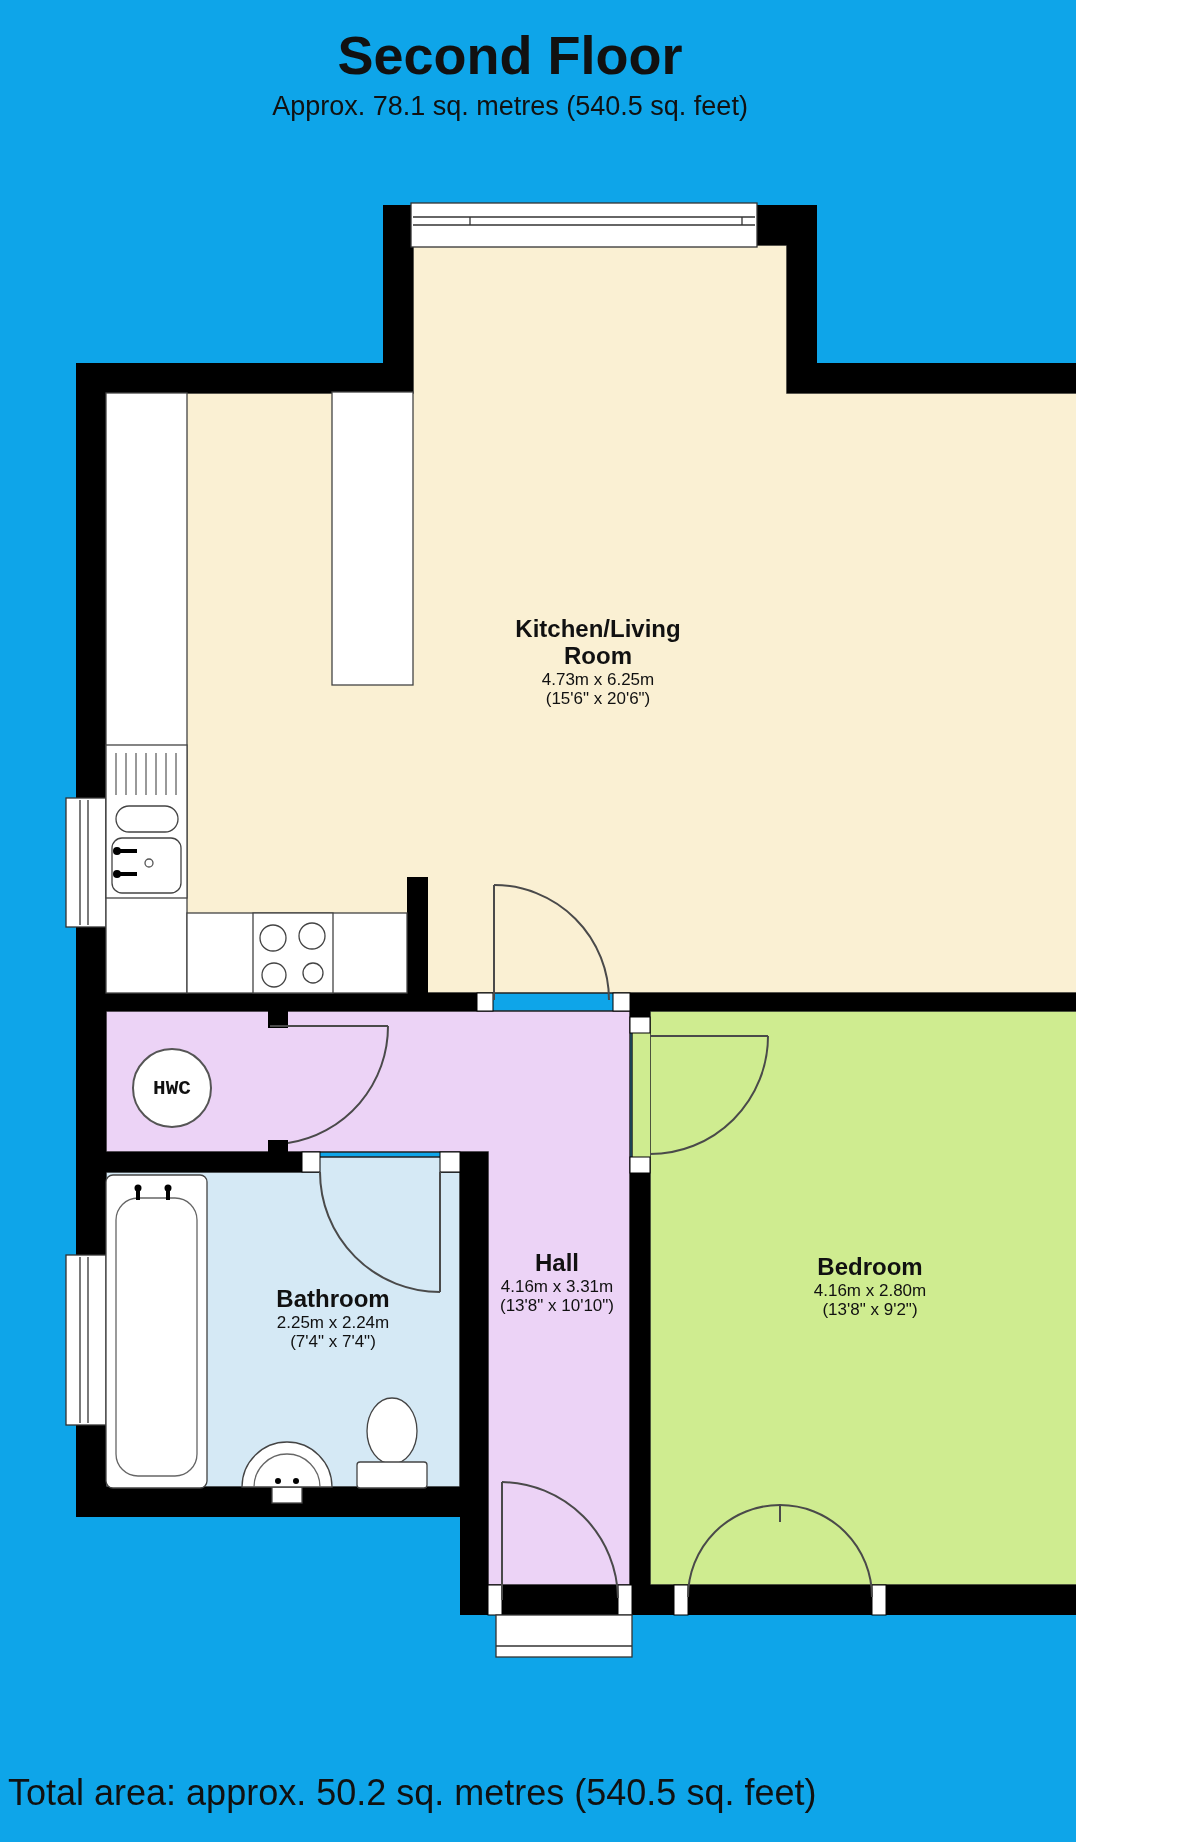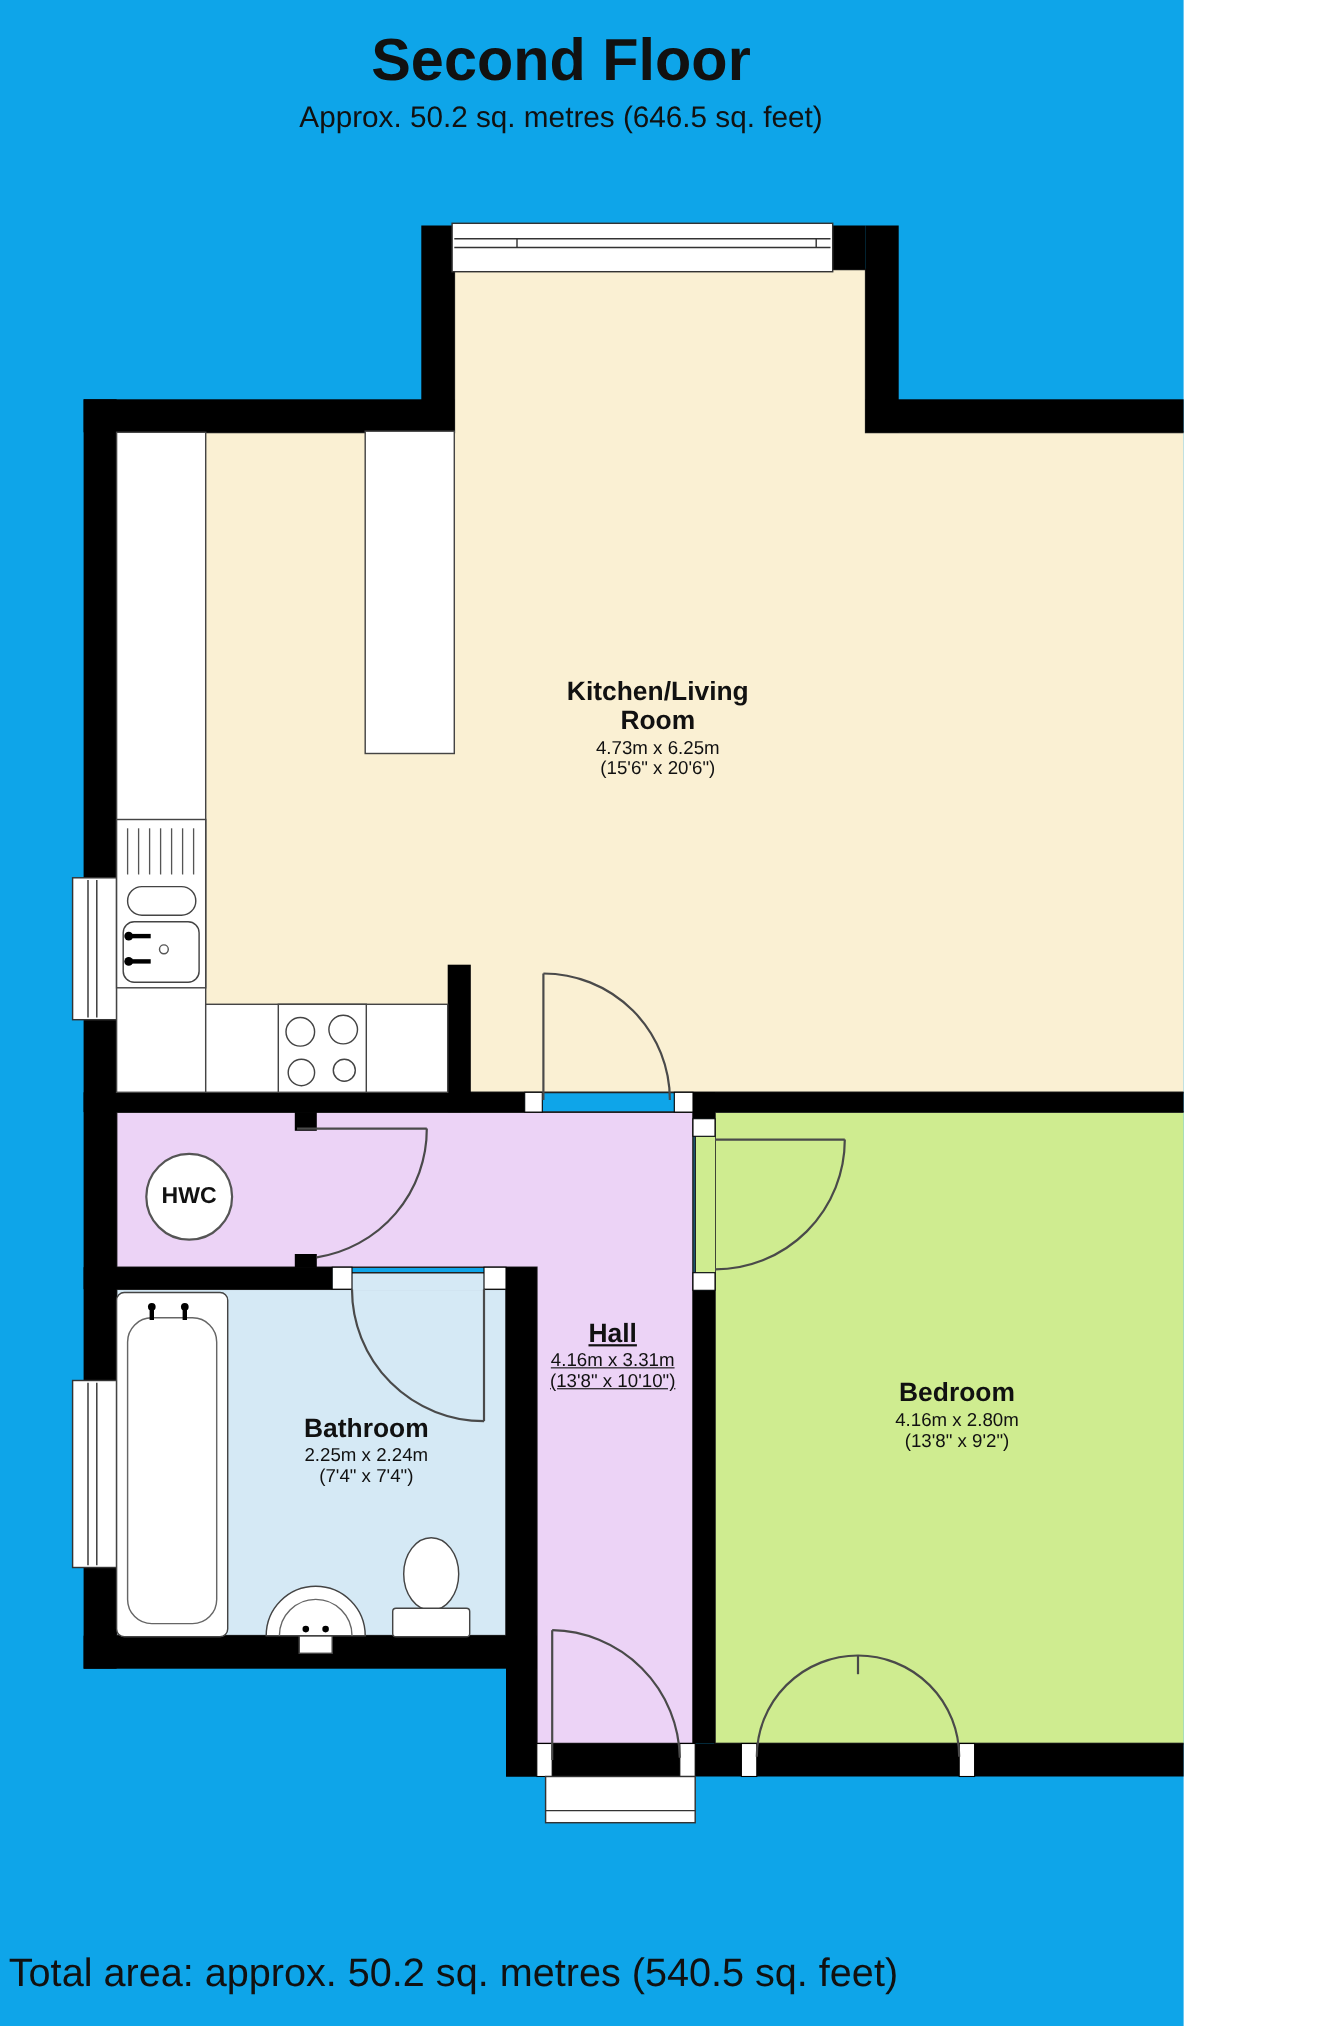--- a/index.html
+++ b/index.html
@@ -9,21 +9,21 @@
   .hdr{position:absolute;left:0;top:26px;width:1020px;text-align:center;}
   .hdr .title{font-size:54px;font-weight:bold;line-height:1.1;}
   .hdr .subtitle{font-size:27px;margin-top:6px;}
   .total{position:absolute;left:8px;top:1772px;font-size:36px;white-space:nowrap;}
   .room-label{position:absolute;text-align:center;transform:translateX(-50%);}
   .room-name{font-weight:bold;font-size:24px;line-height:1.12;}
   .room-name.wrap{max-width:168px;margin:0 auto;}
   .room-dim{font-size:17px;line-height:1.15;white-space:nowrap;}
   .hwc{position:absolute;left:132px;top:1048px;width:76px;height:76px;border:2.5px solid #555;
        border-radius:50%;background:#fff;display:flex;align-items:center;justify-content:center;
-       font-weight:bold;font-size:21px;}
+       font-weight:bold;font-size:21px;font-family:Liberation Mono, monospace;}
 </style>
 </head>
 <body>
 
 <div id="stage">
 
   <svg id="plan-svg" width="1200" height="1842" viewBox="0 0 1200 1842">
 
     <g>
       <polygon points="413,245 787,245 787,393 1093,393 1093,993 106,993 106,393 413,393" fill="#FAF0D3" stroke="#222" stroke-width="1.5"></polygon>
@@ -190,30 +190,30 @@
     </g>
 
     <g fill="#fff" stroke="#333" stroke-width="1.3">
       <rect x="496" y="1615" width="136" height="42"></rect>
       <line x1="496" y1="1646" x2="632" y2="1646"></line>
     </g>
   </svg>
 
   <div class="hdr">
     <div class="title">Second Floor</div>
-    <div class="subtitle">Approx. 50.2 sq. metres (646.5 sq. feet)</div>
+    <div class="subtitle">Approx. 78.1 sq. metres (540.5 sq. feet)</div>
   </div>
 
   <div class="room-label" style="left:598px;top:616px;">
     <div class="room-name wrap">Kitchen/Living Room</div>
     <div class="room-dim">4.73m x 6.25m</div>
     <div class="room-dim">(15'6" x 20'6")</div>
   </div>
 
-  <div class="room-label" style="left:557px;top:1200px;text-decoration:underline;">
+  <div class="room-label" style="left:557px;top:1250px;">
     <div class="room-name">Hall</div>
     <div class="room-dim">4.16m x 3.31m</div>
     <div class="room-dim">(13'8" x 10'10")</div>
   </div>
 
   <div class="room-label" style="left:333px;top:1286px;">
     <div class="room-name">Bathroom</div>
     <div class="room-dim">2.25m x 2.24m</div>
     <div class="room-dim">(7'4" x 7'4")</div>
   </div>

